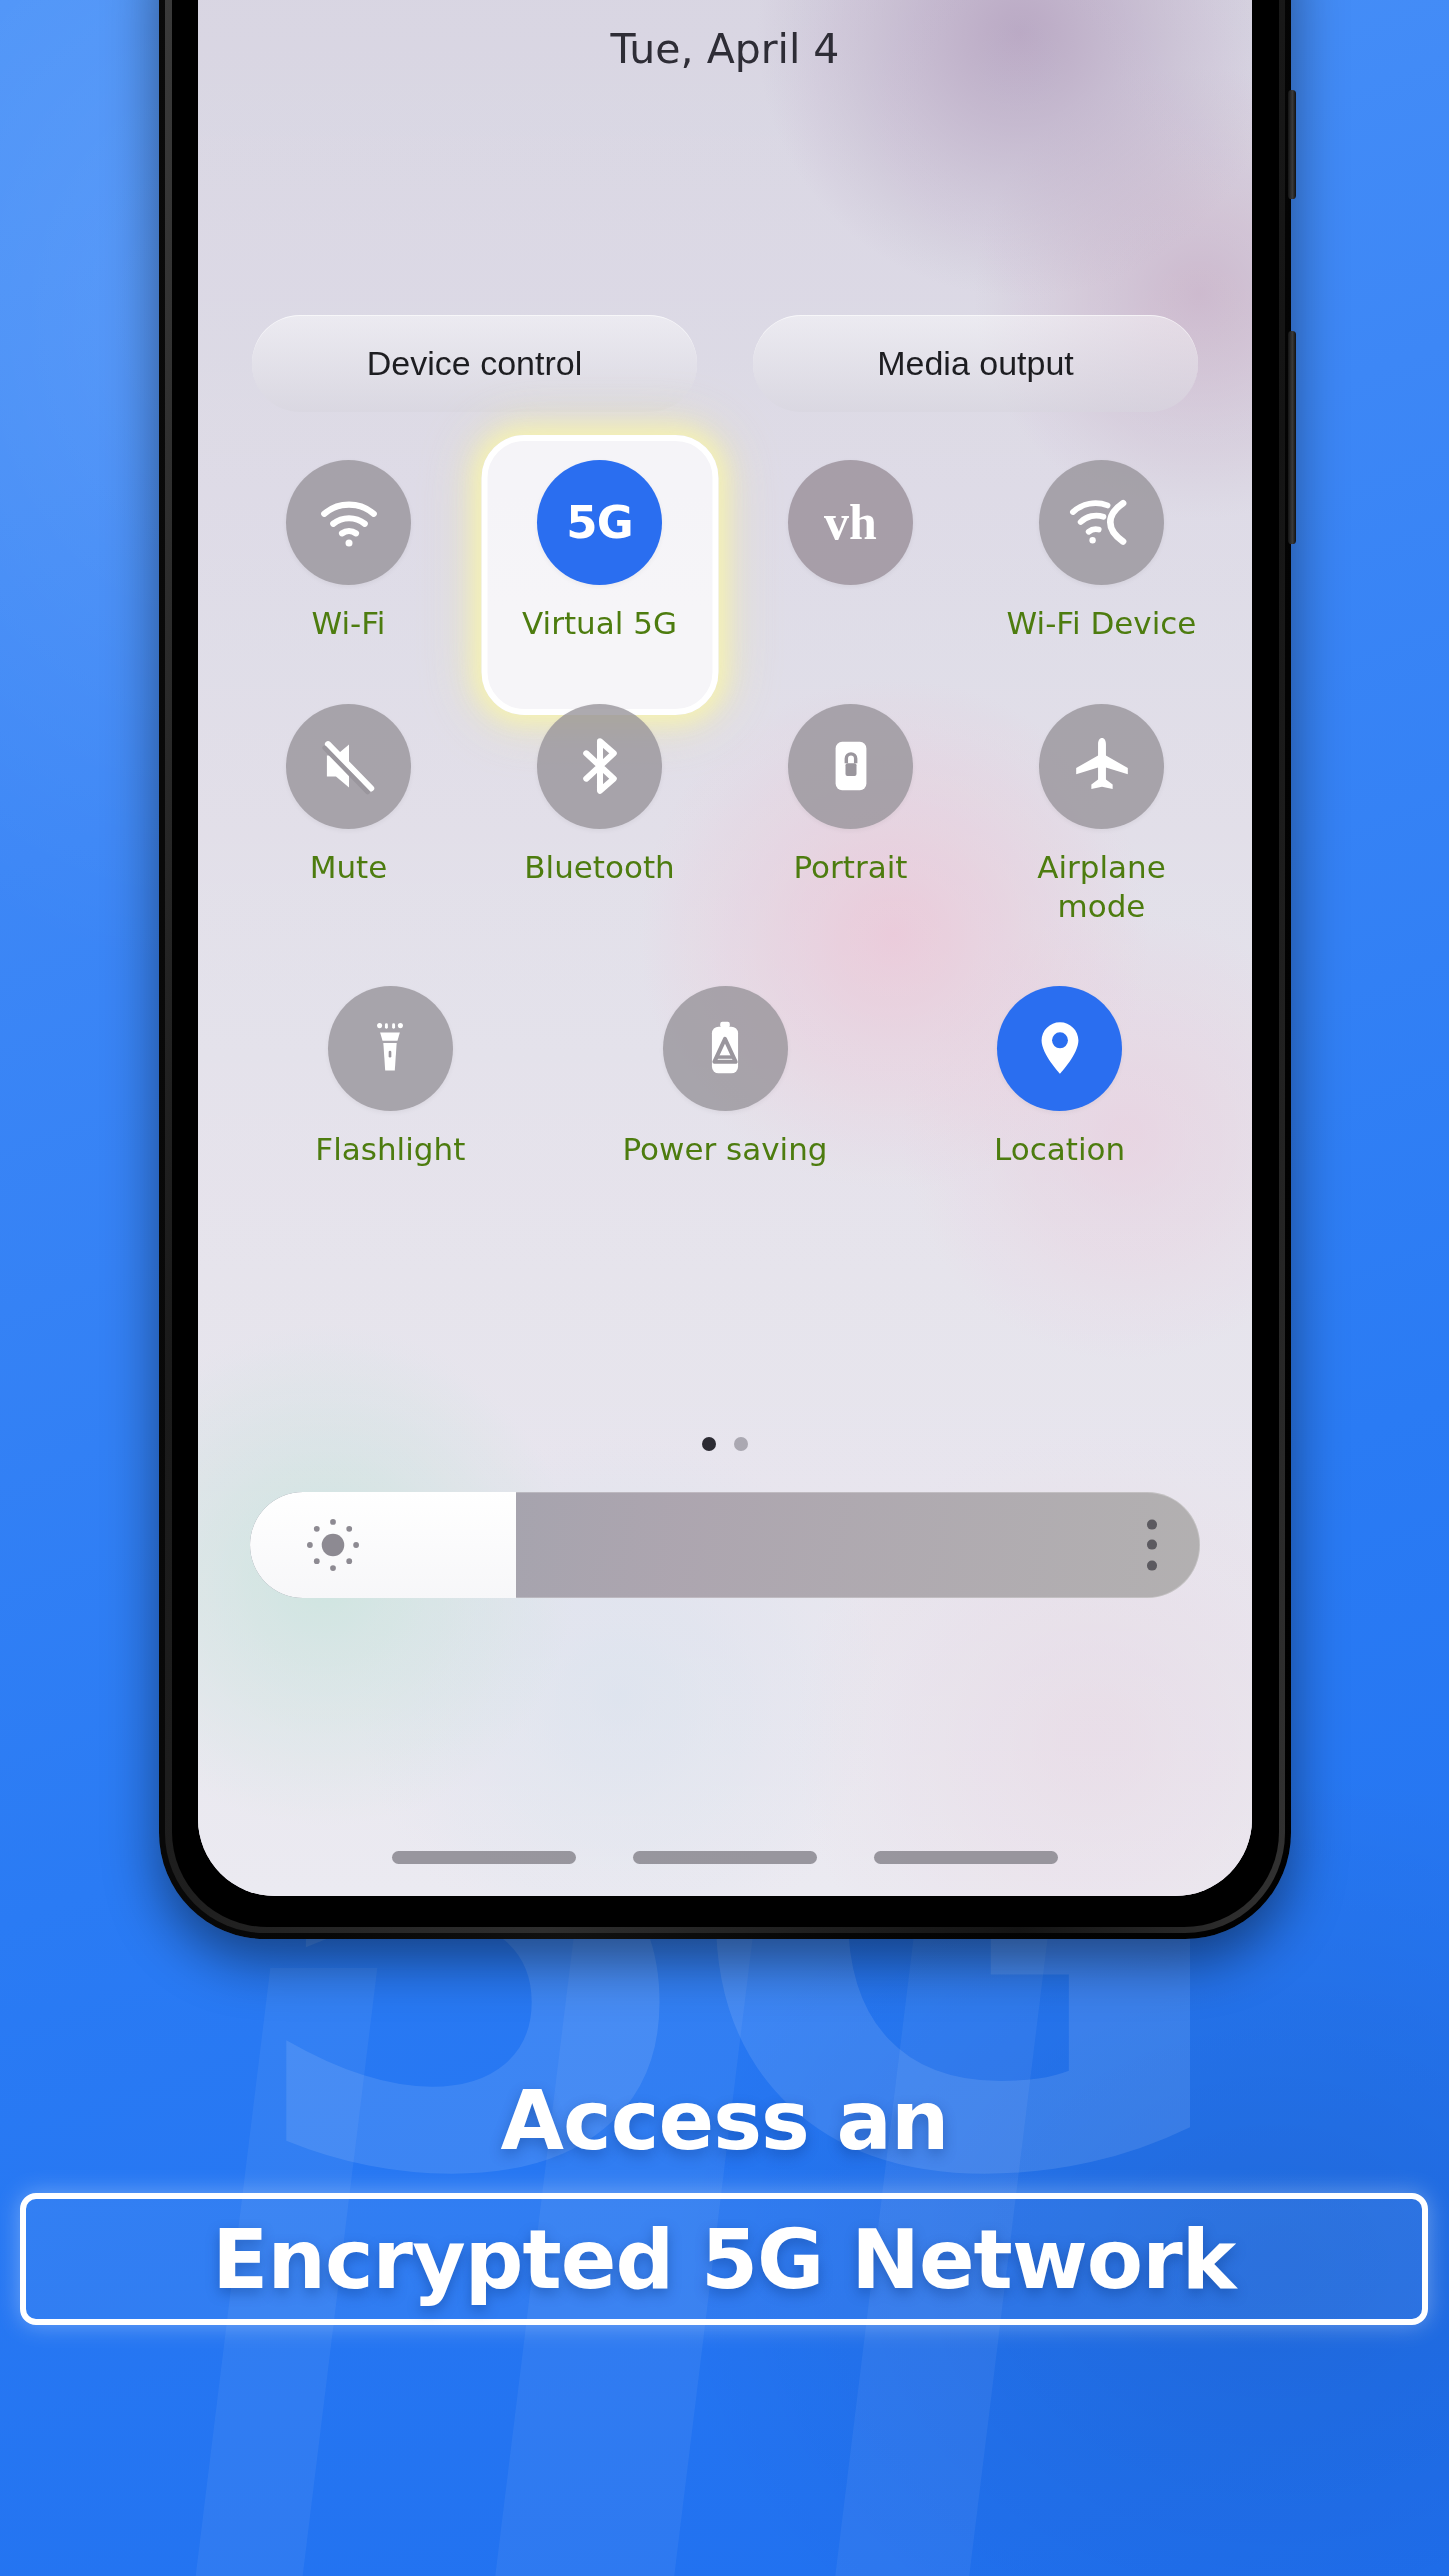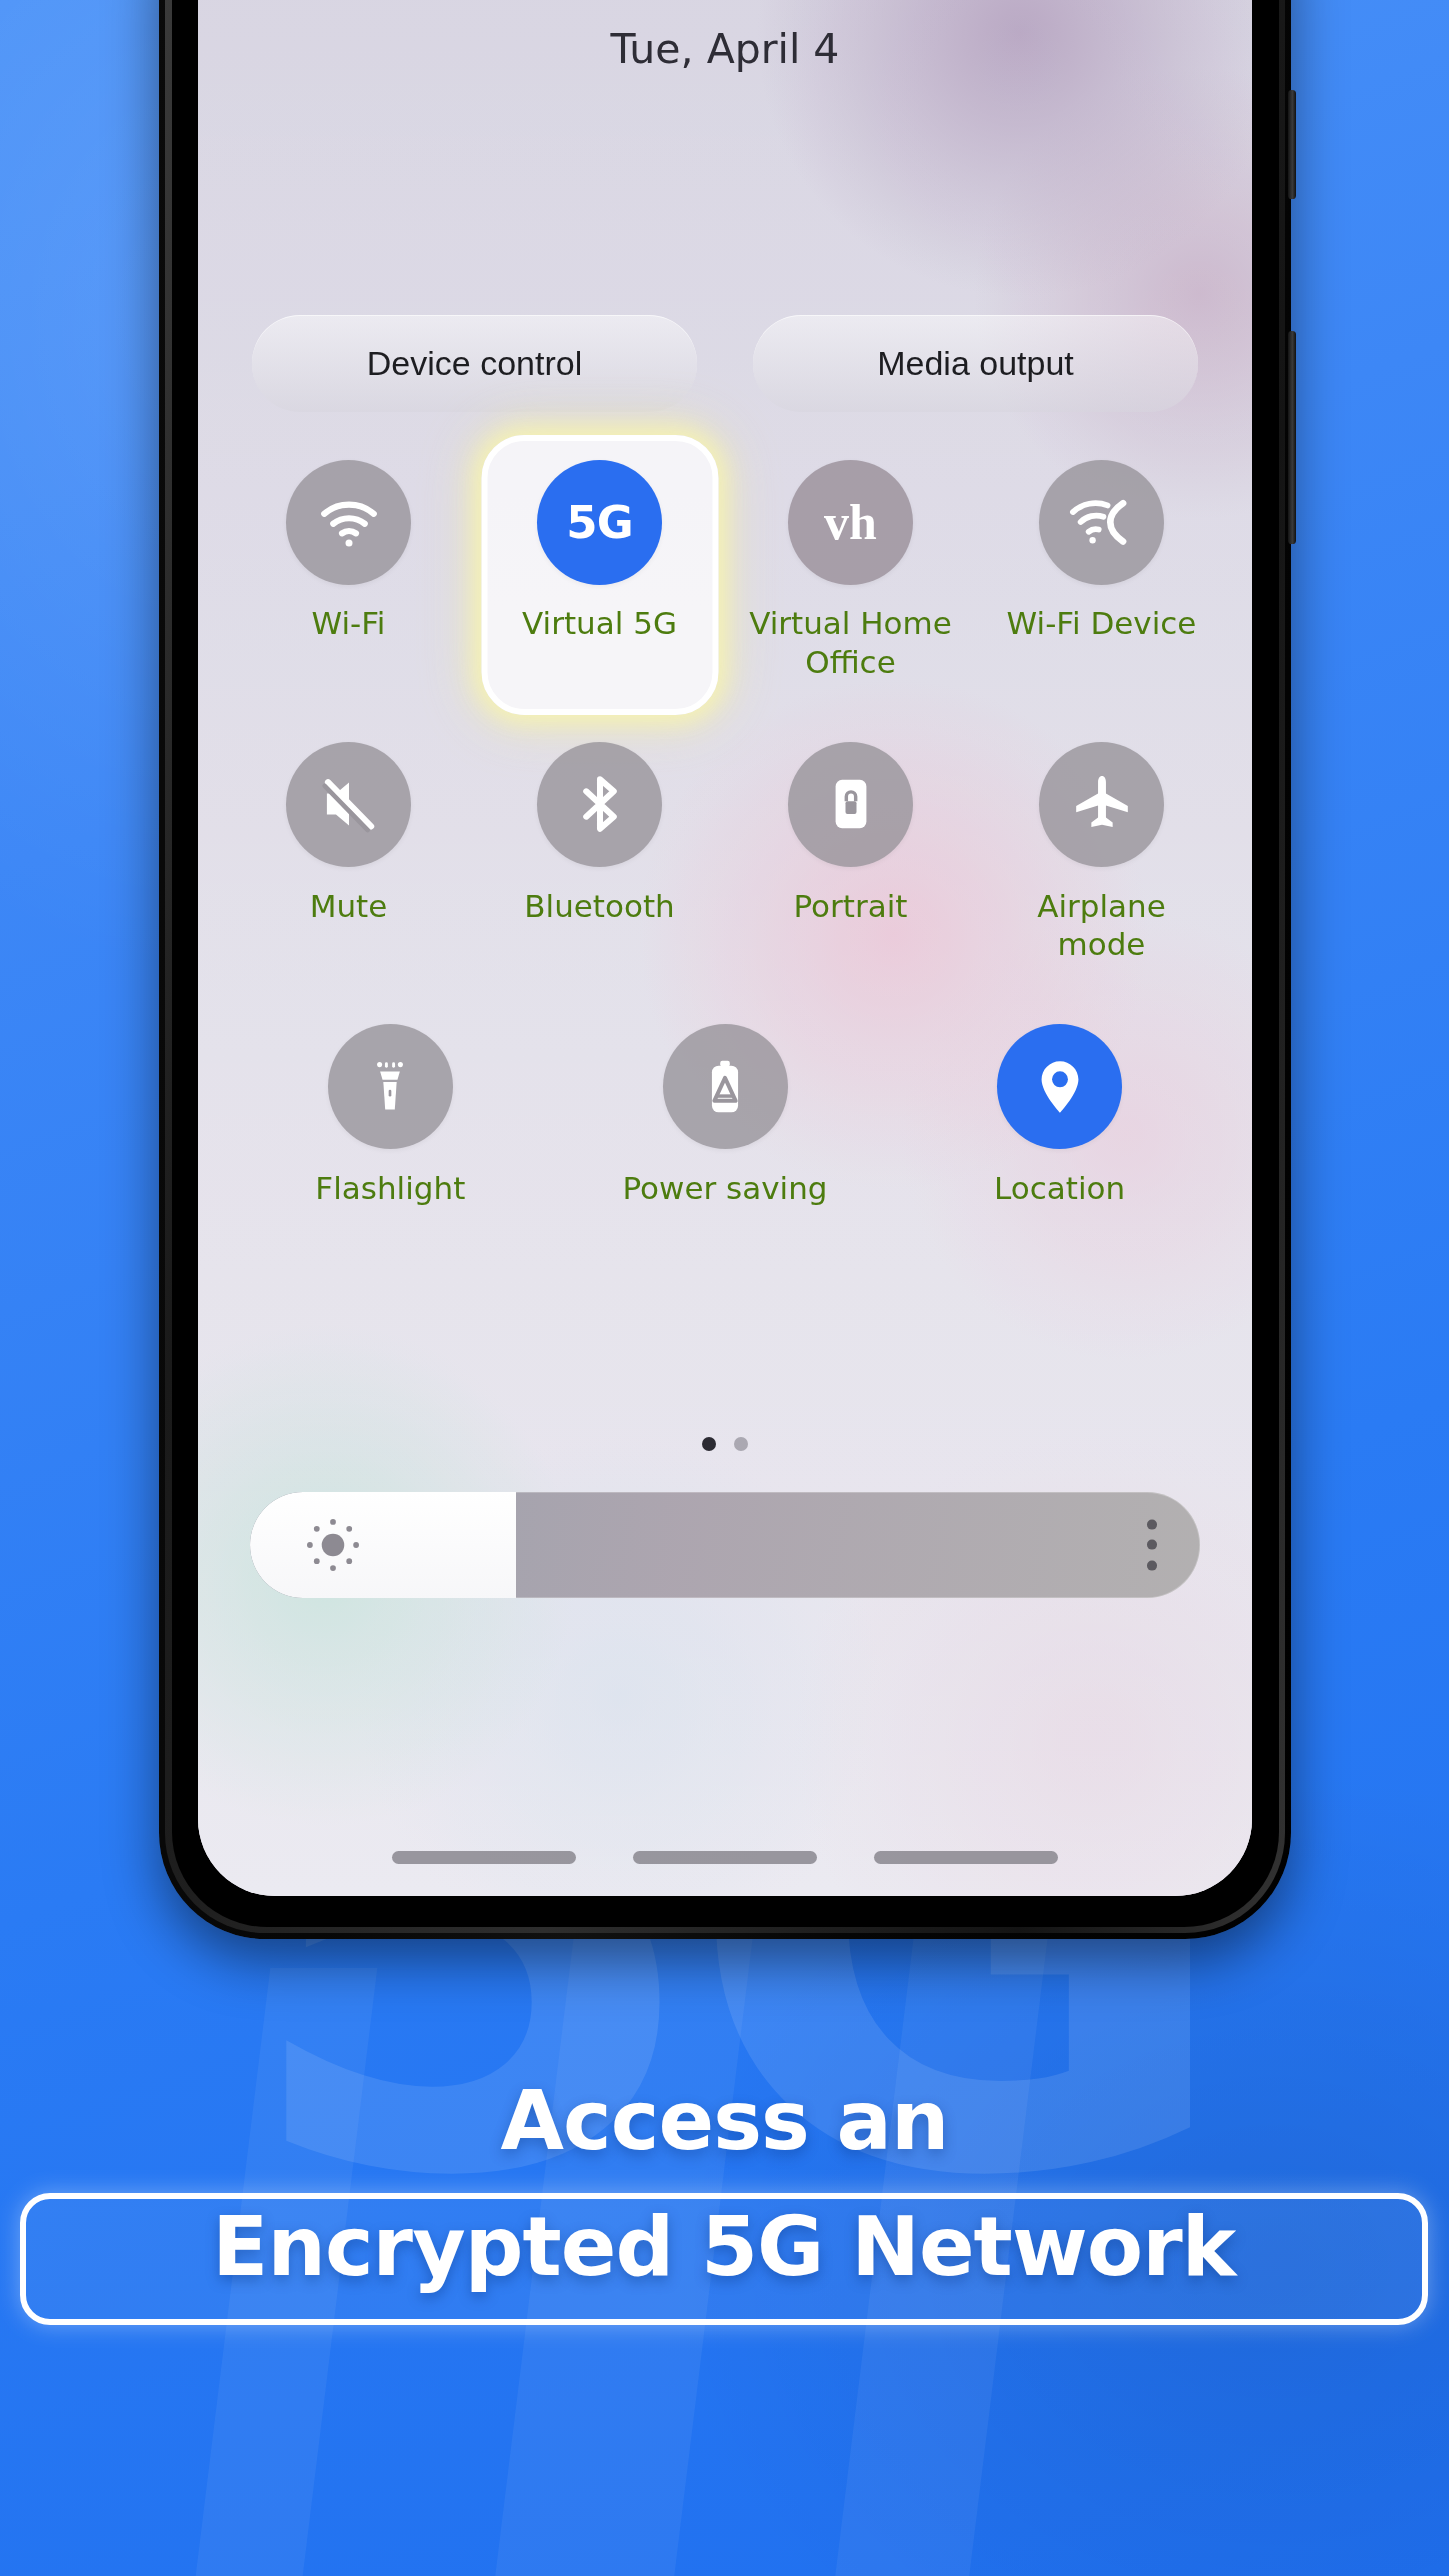--- a/index.html
+++ b/index.html
@@ -203,24 +203,24 @@
   
   .headline{
     position:absolute;left:0;right:0;top:2073px;text-align:center;
     font-size:82px;font-weight:700;color:#fff;
     letter-spacing:-0.9px;
     text-shadow:0 4.5px 14.3px rgba(0,40,110,.33);
     font-family:"DejaVu Sans",sans-serif;
   }
   .headline-box{
     position:absolute;left:19.7px;right:21px;top:2193px;height:120px;
-    border:6.3px solid #ffffff;border-radius:30px;
+    border:6.3px solid #ffffff;border-radius:16px;
     background:rgba(255,255,255,.055);
     box-shadow:0 0 23px rgba(255,255,255,.34);
-    display:flex;align-items:flex-start;justify-content:center;
+    display:flex;align-items:center;justify-content:center;
   }
   .headline-box span{
     font-size:82px;font-weight:700;color:#fff;letter-spacing:-0.9px;
     text-shadow:0 4.5px 12.5px rgba(0,40,110,.35);
     white-space:nowrap;
     font-family:"DejaVu Sans",sans-serif;
   }
 </style>
 </head>
 <body>
@@ -280,21 +280,20 @@
               </div>
               <div class="label">Virtual 5G</div>
             </div>
           </div>
 
           <div class="tile">
             <div class="inner">
               <div class="circ tint">
                 <span class="vh">vh</span>
               </div>
-              <div class="label">Virtual Home Office</div>
             </div>
           </div>
 
           <div class="tile">
             <div class="inner">
               <div class="circ">
                 <svg width="72" height="72" viewBox="0 0 26 24" fill="none" stroke="#fff" stroke-width="2.1" stroke-linecap="round">
                   <path d="M2.5 8.4a12 12 0 0 1 12.5-2.4"></path>
                   <path d="M5.3 12a8 8 0 0 1 8.2-1.9"></path>
                   <path d="M8.2 15.5a4 4 0 0 1 3.6-.8"></path>

